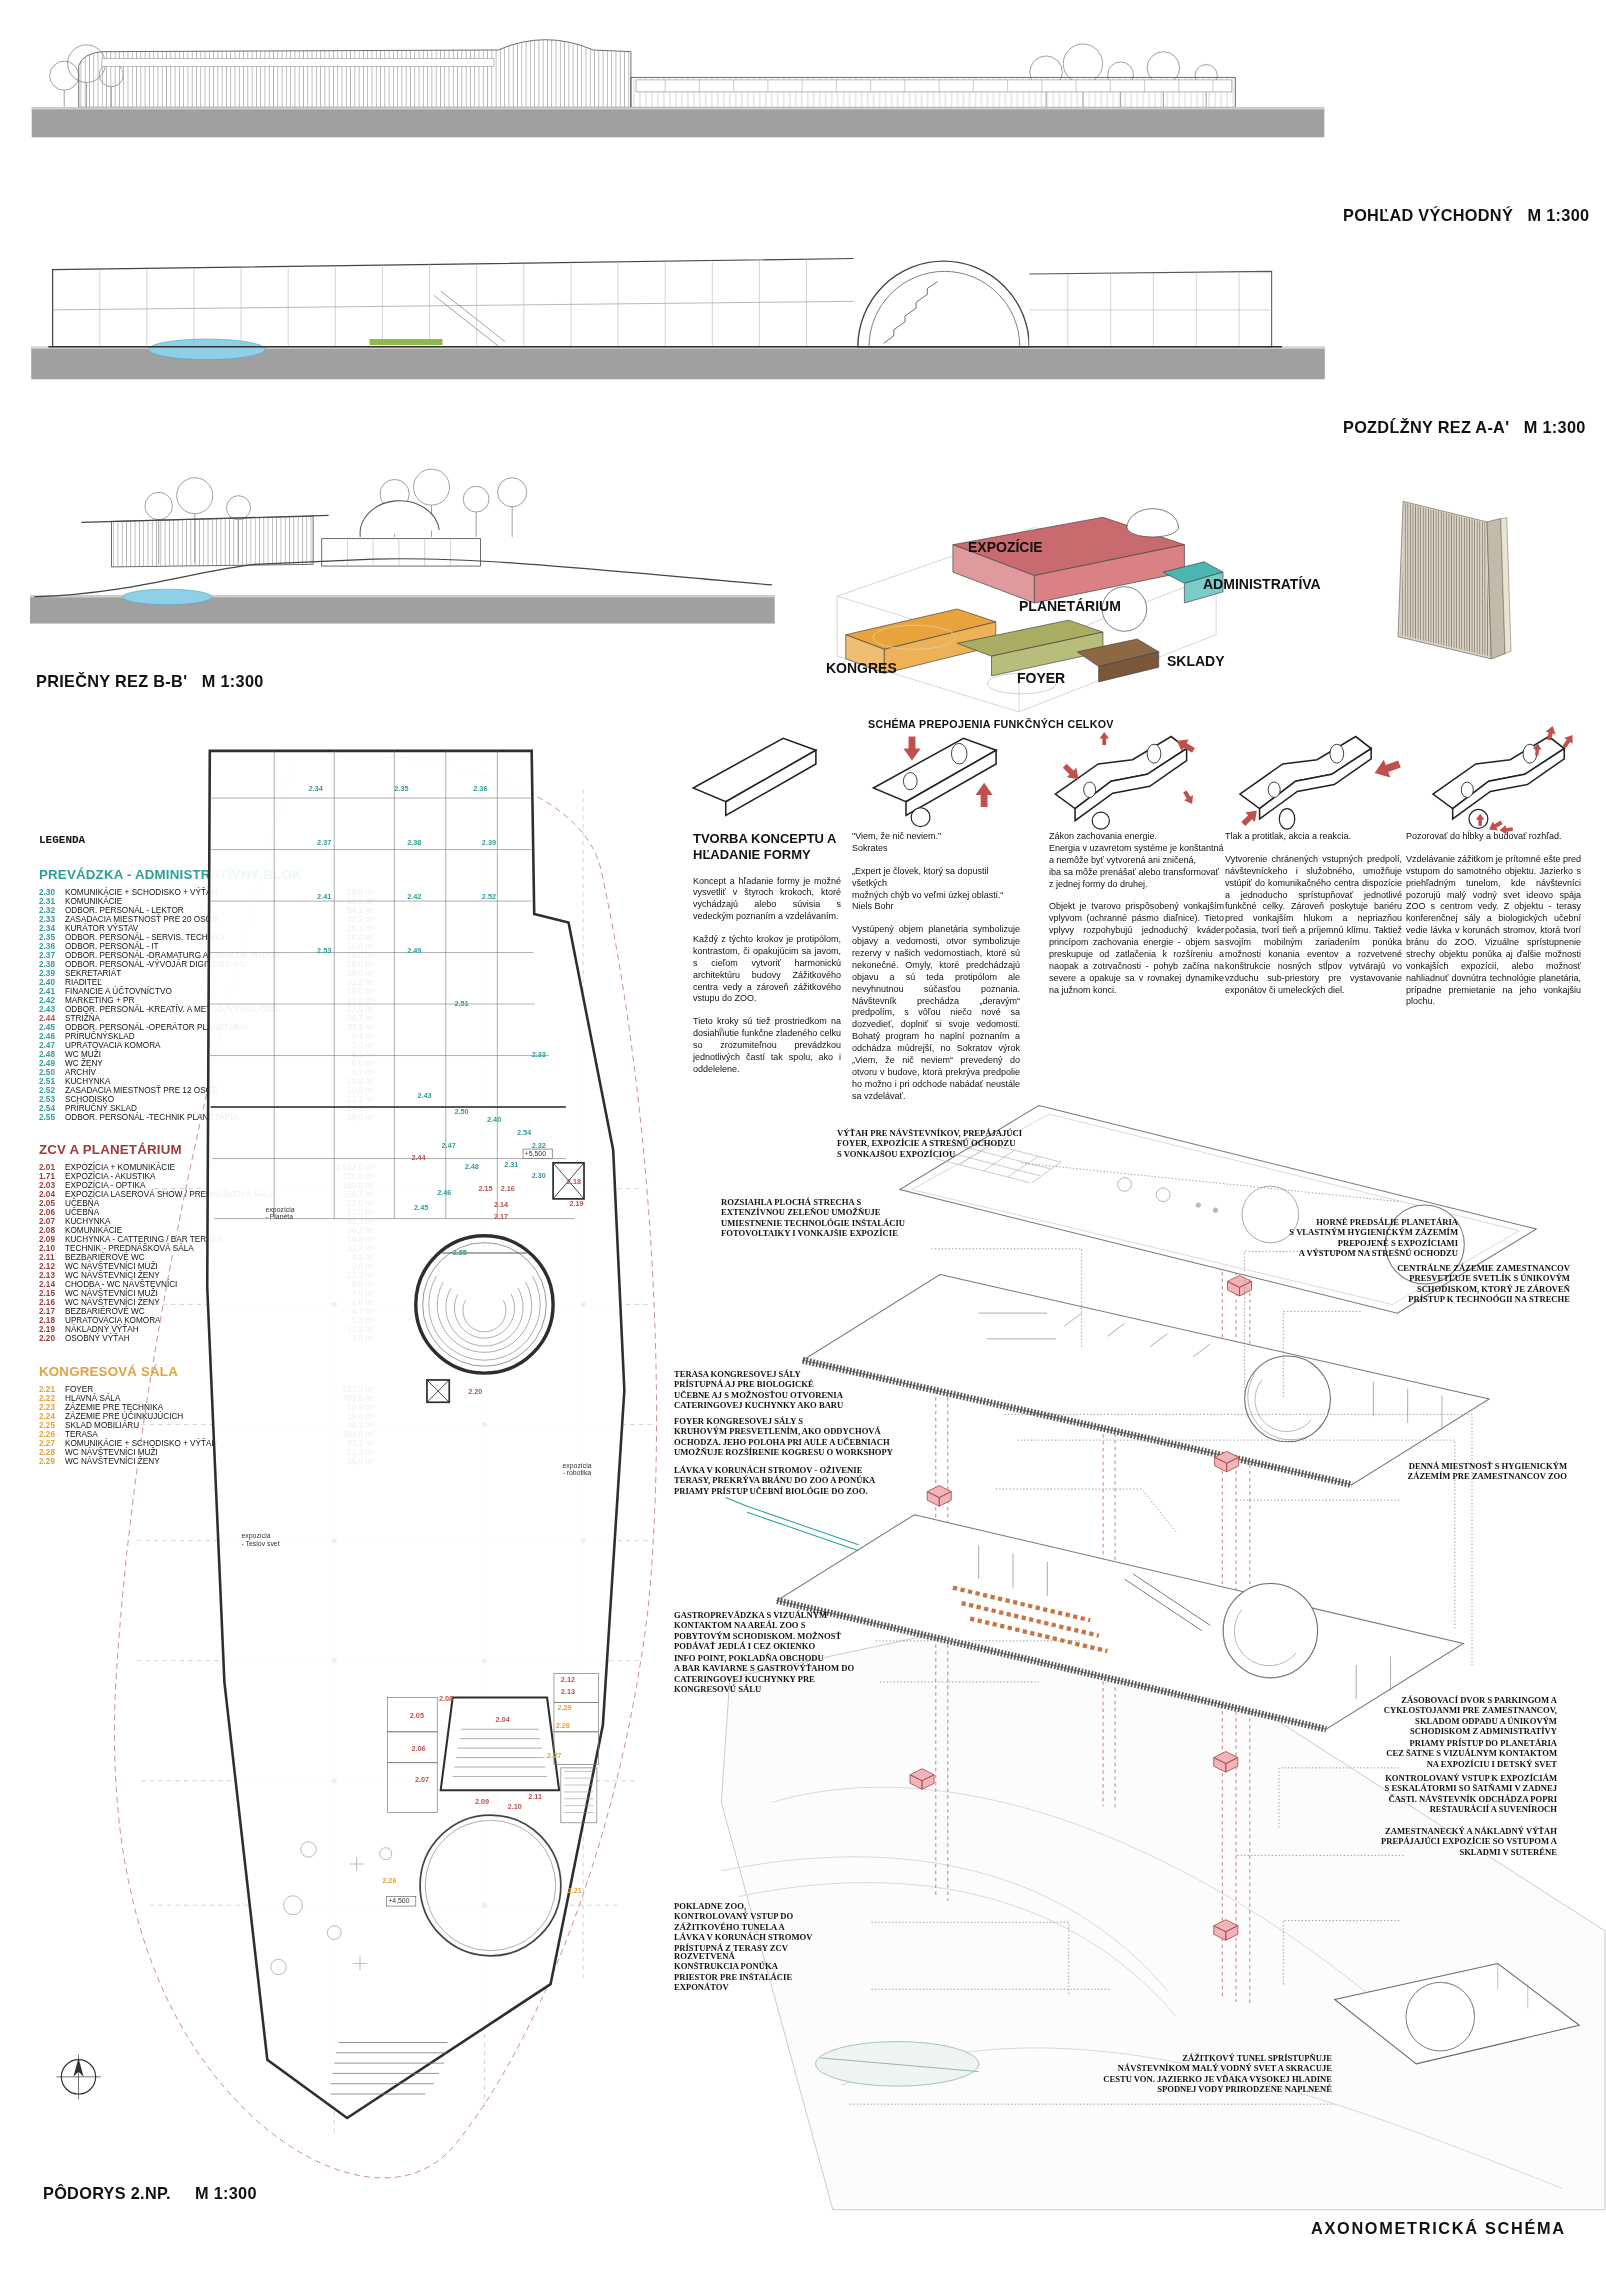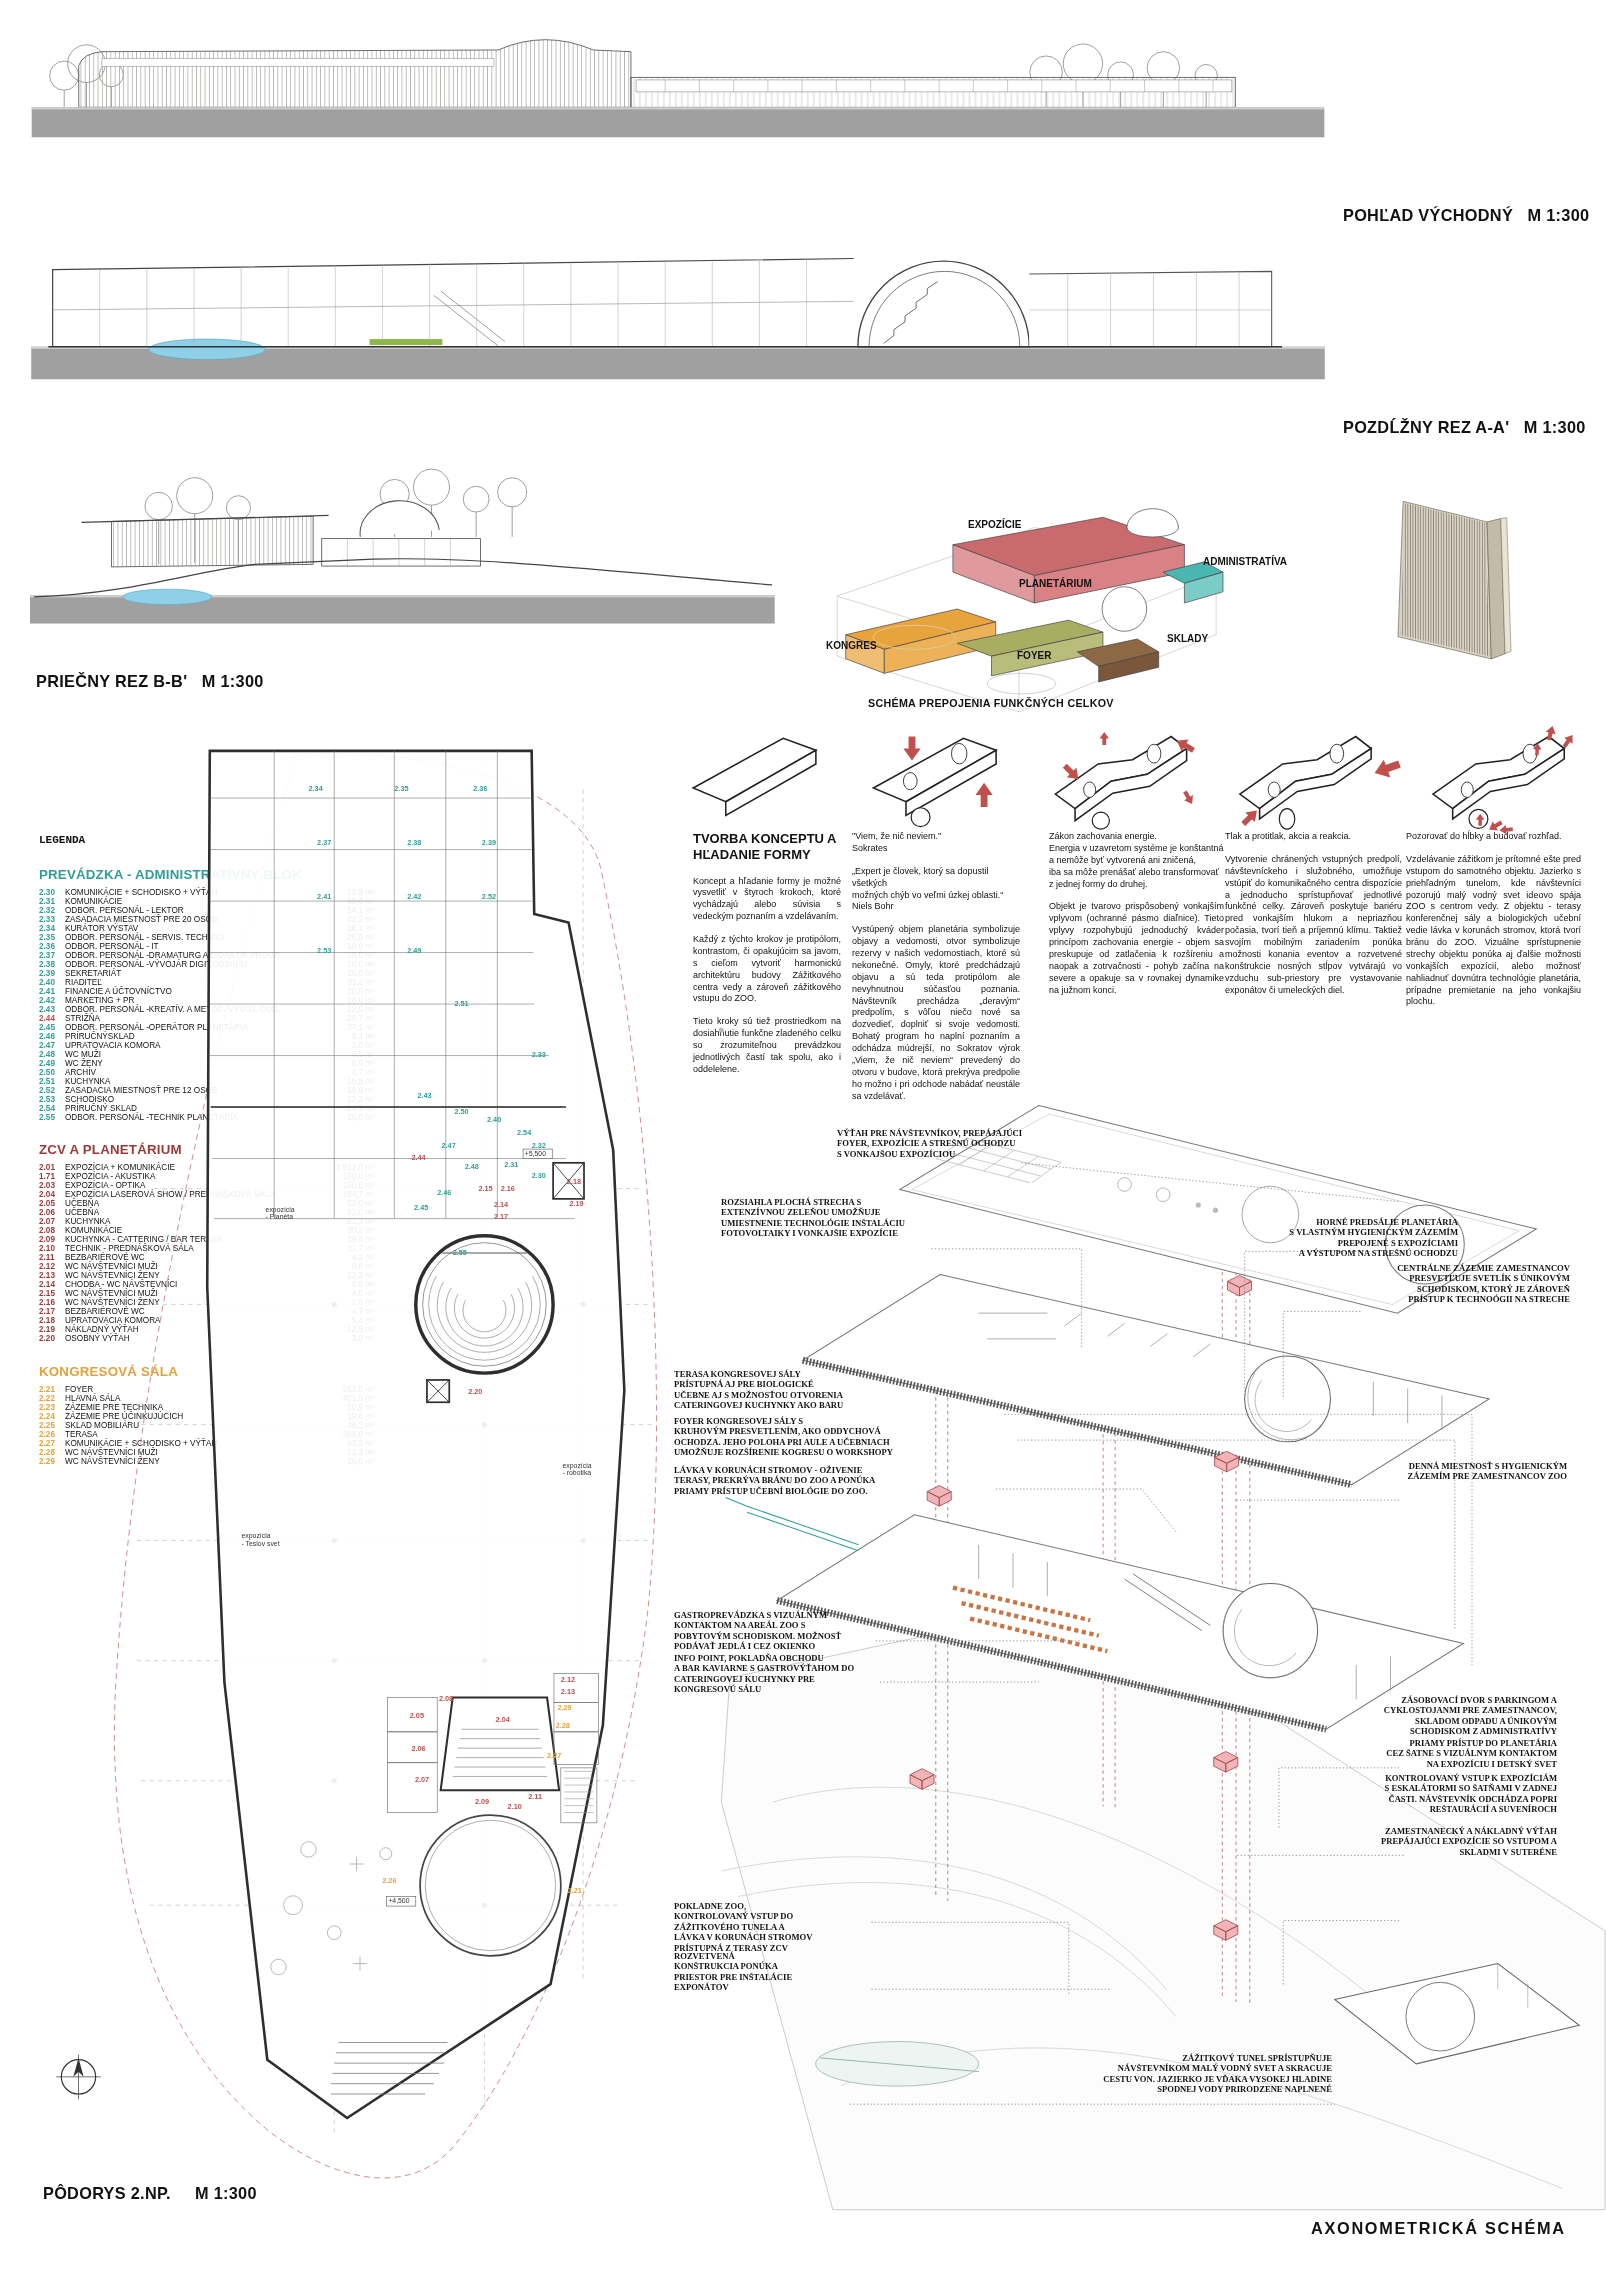--- a/index.html
+++ b/index.html
@@ -7,22 +7,22 @@
   #board{position:relative;width:1606px;height:2295px;background:#ffffff;
          font-family:"Liberation Sans",sans-serif;color:#111;overflow:hidden;}
   svg{position:absolute;overflow:visible;}
   .dtitle{position:absolute;font-weight:bold;font-size:16.3px;letter-spacing:0.3px;white-space:pre;}
   .anno{position:absolute;font-weight:bold;font-size:8.6px;line-height:1.22;white-space:pre-line;color:#101010;font-family:Liberation Serif, serif;}
   .anno.r{text-align:right;}
   .col{position:absolute;font-size:9px;line-height:1.32;text-align:justify;}
   .col p{margin:0 0 11px;}
   .col .hd{font-weight:bold;font-size:13px;line-height:1.25;margin:0 0 12px;text-align:left;}
   .col .qt{margin:0 0 11px;text-align:left;}
-  .schlab{position:absolute;font-weight:bold;font-size:10px;}
-  .caption{position:absolute;font-weight:bold;font-size:10.7px;letter-spacing:0.3px;}
+  .schlab{position:absolute;font-weight:bold;font-size:14px;margin-top:20px;}
+  .caption{position:absolute;font-weight:bold;font-size:10.7px;letter-spacing:0.3px;margin-top:21px;}
   #legend{position:absolute;left:39px;top:834px;width:336px;}
   .lg-t{font-weight:bold;font-size:11px;margin:0 0 3.4px;font-family:Liberation Mono, monospace;}
   .lg-h{font-weight:bold;font-size:13.3px;margin:20.6px 0 6px;letter-spacing:0.2px;}
   .lrow{display:flex;font-size:8.2px;line-height:9px;}
   .lnum{width:26px;font-weight:bold;}
   .llab{flex:1;padding-right:3.4px;}
   .lare{width:50px;text-align:right;white-space:nowrap;}
   .fasada{position:absolute;left:1229px;top:632px;width:173px;font-size:9px;line-height:1.3;text-align:justify;}
   .fasada .hd{font-weight:bold;font-size:10.7px;margin:0 0 10.3px;}
   .planlab{font-size:8.5px;font-weight:bold;}

